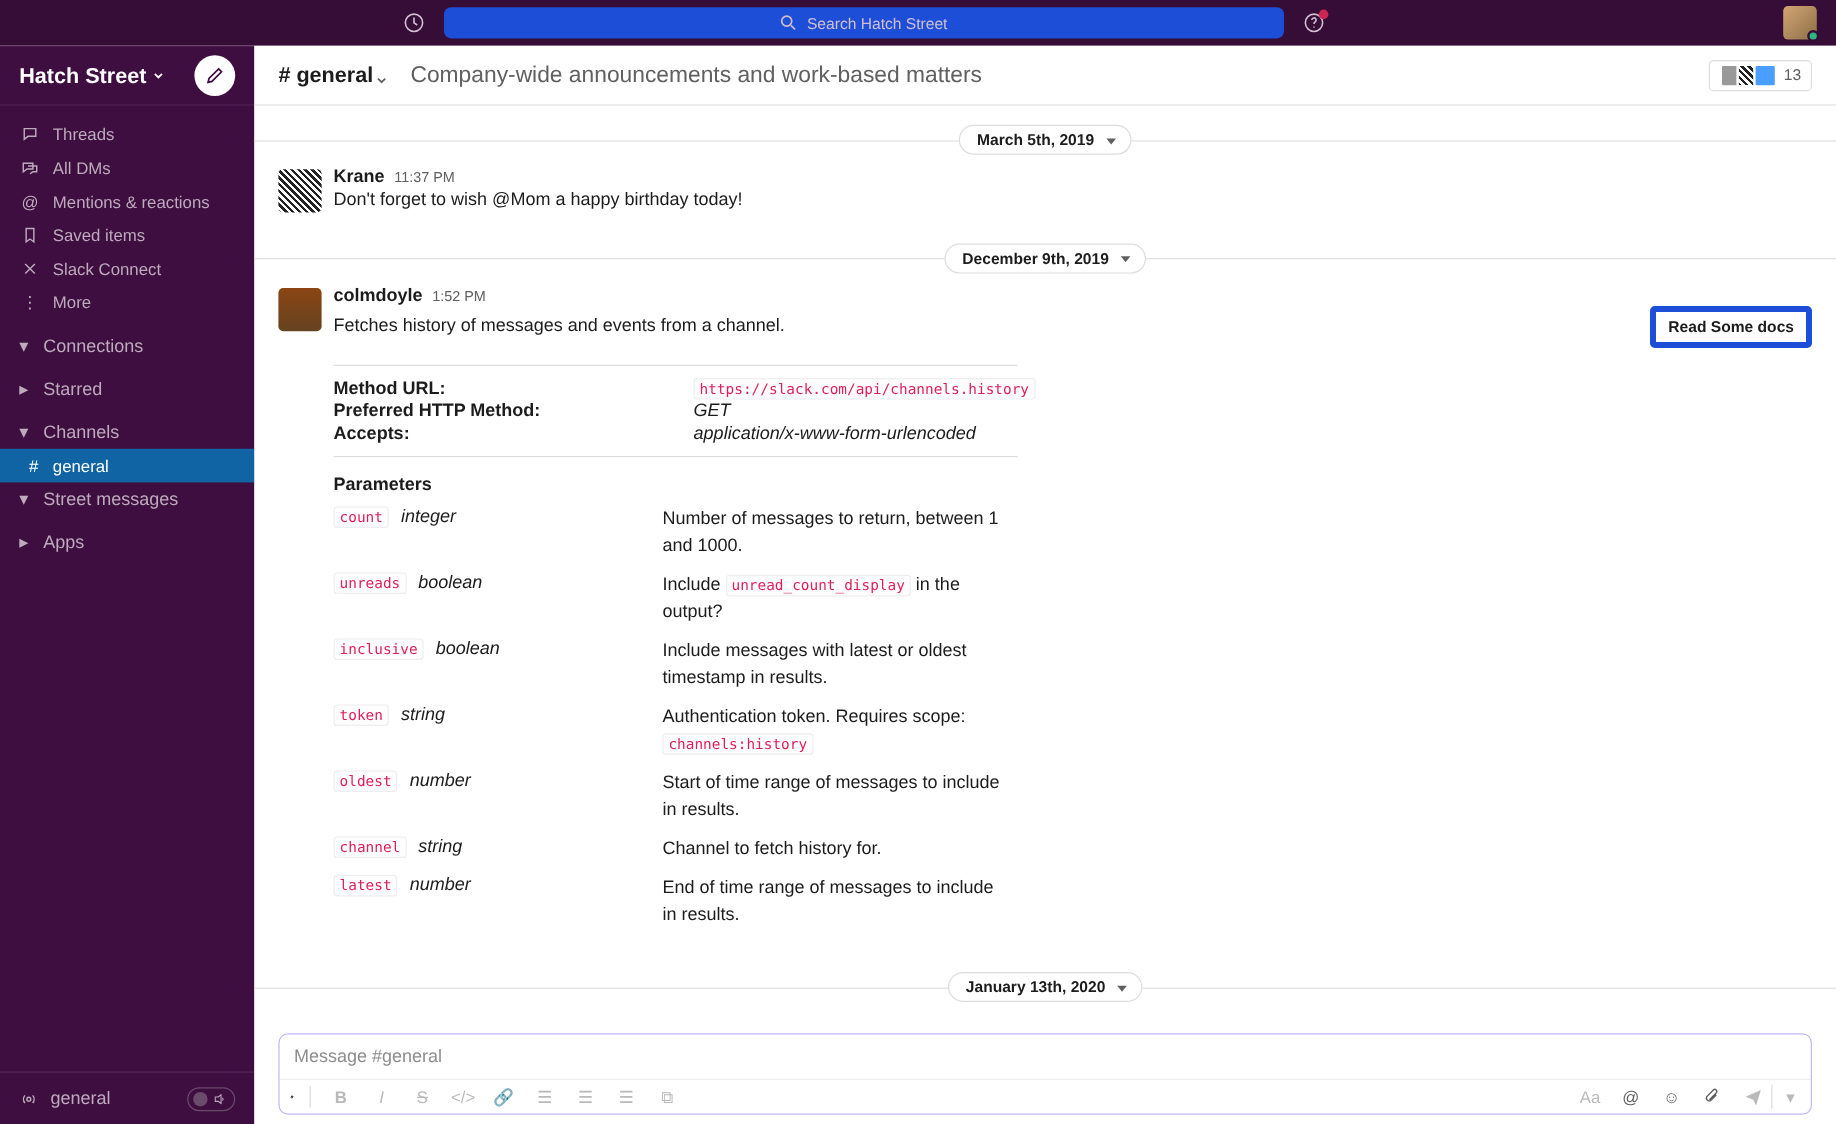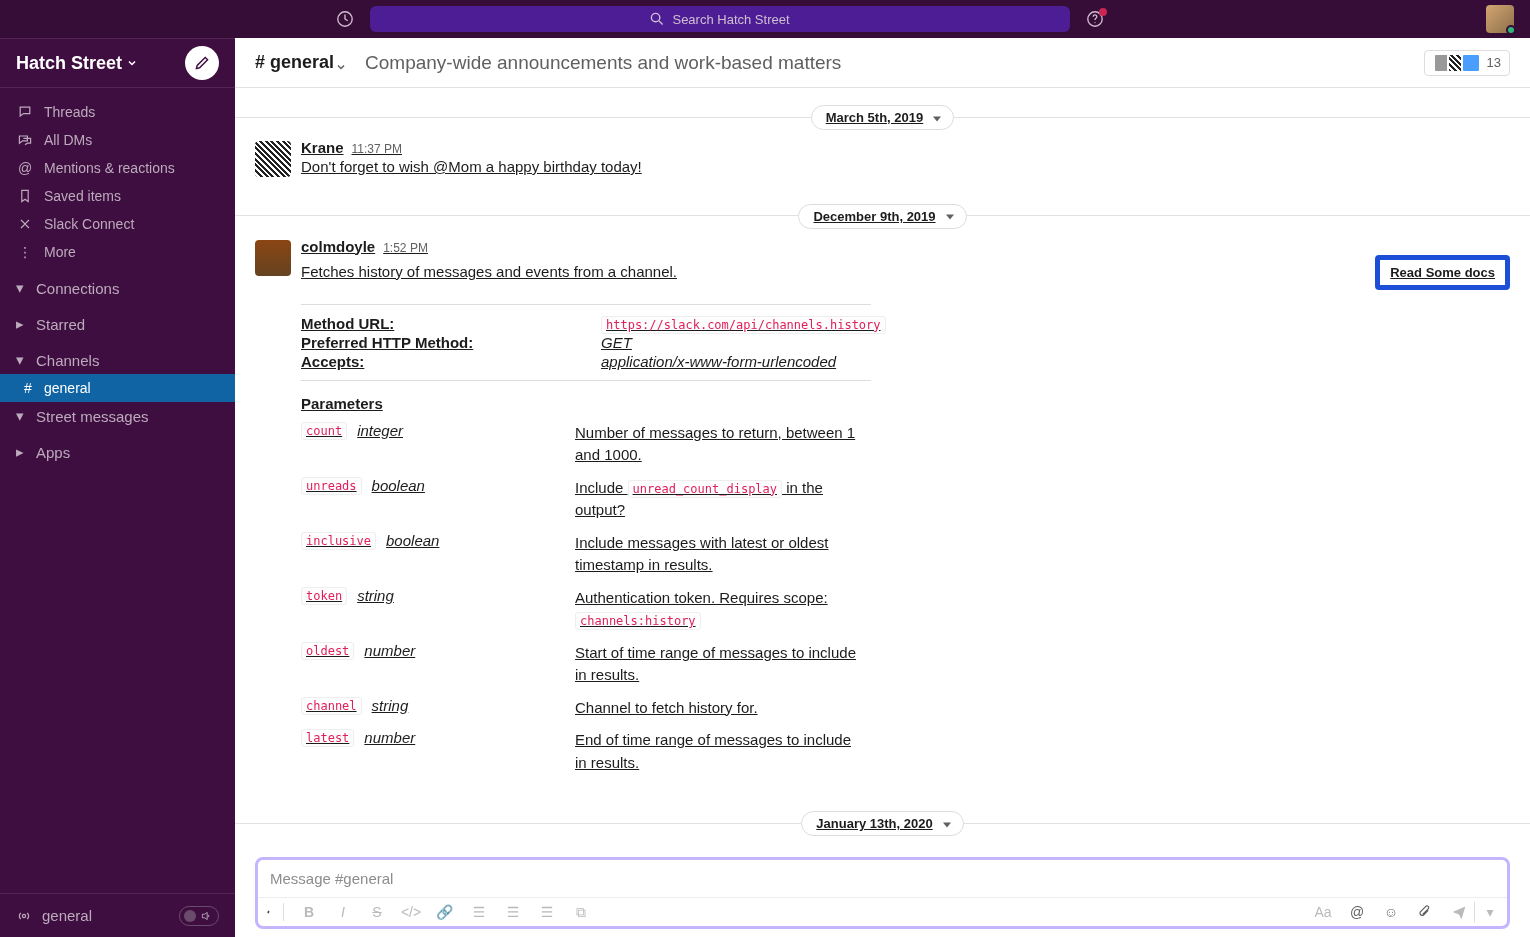--- a/index.html
+++ b/index.html
@@ -1,26 +1,26 @@
 <!DOCTYPE html>
 <html><head>
 <meta charset="utf-8">
 <style>
 * { box-sizing: border-box; margin: 0; padding: 0; }
 body { font-family: -apple-system, BlinkMacSystemFont, "Segoe UI", Helvetica, Arial, sans-serif; font-size: 15px; color: #1d1c1d; background: #000; }
 .app { display: flex; flex-direction: column; height: 937px; width: 1530px; margin: 0 auto; background: #fff; }
 .topbar { height: 38px; background: #350d36; display: flex; align-items: center; padding: 0 16px; gap: 16px; position: relative; }
 .topbar .history-icon { color: #d1bed2; display: flex; align-items: center; justify-content: center; margin-left: 320px; }
-.search-box { flex: 0 0 700px; height: 26px; background: #4c1d95; border-radius: 6px; display: flex; align-items: center; justify-content: center; color: #d1bed2; font-size: 13px; gap: 8px; }
+.search-box { flex: 0 0 700px; height: 26px; background: #1d4ed8; border-radius: 6px; display: flex; align-items: center; justify-content: center; color: #d1bed2; font-size: 13px; gap: 8px; }
 .help-wrap { position: relative; color: #d1bed2; display:flex; align-items:center; }
 .help-wrap .dot { position:absolute; top:-2px; right:-3px; width:8px; height:8px; background:#cd2553; border-radius:50%; }
 .avatar-top { width: 28px; height: 28px; border-radius: 4px; background: linear-gradient(135deg,#d4a574,#8b6f47); margin-left: auto; position:relative; }
 .avatar-top .presence { position:absolute; bottom:-2px; right:-2px; width:10px; height:10px; background:#2eb67d; border:2px solid #350d36; border-radius:50%; }
 .body { display:flex; flex:1; min-height:0; }
-.sidebar { width: 235px; background: #3f0e40; color: #bcabbc; display:flex; flex-direction:column; }
+.sidebar { width: 212px; background: #3f0e40; color: #bcabbc; display:flex; flex-direction:column; }
 .ws-header { display:flex; align-items:center; justify-content:space-between; padding: 0 16px; height: 50px; border-bottom:1px solid rgba(255,255,255,.1); border-top:1px solid rgba(255,255,255,.1); }
 .ws-name { color:#fff; font-weight:900; font-size:18px; display:flex; align-items:center; gap:4px; }
 .compose-btn { width:34px; height:34px; background:#fff; border-radius:50%; display:flex; align-items:center; justify-content:center; color:#3f0e40; }
 .sb-list { padding-top: 10px; flex:1; overflow:auto; }
 .sb-item { display:flex; align-items:center; gap:10px; padding: 4px 16px; height:28px; font-size:14px; cursor:pointer; }
 .sb-item.section { font-size:15px; }
 .sb-item.active { background:#1164a3; color:#fff; }
 .sb-item .caret { width:10px; }
 .sb-spacer { height:8px; }
 .sb-icon { width:18px; display:flex; justify-content:center; }
@@ -28,21 +28,21 @@
 .sidebar-footer .toggle { margin-left:auto; width:40px; height:20px; border:1px solid #6b4b6c; border-radius:10px; display:flex; align-items:center; padding:0 4px; gap:4px; }
 .sidebar-footer .toggle .knob { width:12px; height:12px; background:#6b4b6c; border-radius:50%; }
 .main { flex:1; display:flex; flex-direction:column; min-width:0; background:#fff; }
 .chan-header { display:flex; align-items:center; padding: 0 20px; height:50px; border-bottom:1px solid #e1e1e1; gap:18px; }
 .chan-title { font-weight:700; font-size:18px; display:flex; align-items:flex-end; gap:1px; }
 .chan-topic { color:#616061; font-size:19px; }
 .members { display:flex; align-items:center; gap:6px; border:1px solid #ddd; border-radius:4px; padding:2px 8px; margin-left:auto; font-size:13px; color:#616061; }
 .members .avs { display:flex; }
 .members .av { width:20px; height:20px; border-radius:3px; background:#ccc; border:2px solid #fff; margin-left:-6px; }
 .members .av:first-child { margin-left:0; }
-.messages { flex:1; overflow:auto; padding: 0 0 0 0; position:relative;text-decoration:underline; }
+.messages { flex:1; overflow:auto; padding: 0 0 0 0; position:relative; }
 .divider { position:relative; text-align:center; margin: 10px 0; }
 .divider::before { content:""; position:absolute; left:0; right:0; top:50%; height:1px; background:#e1e1e1; }
 .divider span { position:relative; background:#fff; border:1px solid #ddd; border-radius:24px; padding:4px 30px 4px 14px; font-size:13px; font-weight:700; color:#1d1c1d; }
 .divider span::after { content:""; position:absolute; right:12px; top:50%; transform:translateY(-30%); border-left:4px solid transparent; border-right:4px solid transparent; border-top:5px solid #616061; }
 .divider.cut { margin-bottom:0; }
 .msg { display:flex; gap:10px; padding: 4px 20px; }
 .msg .av { width:36px; height:36px; border-radius:4px; flex:0 0 36px; margin-top:2px; }
 .av-krane { background: repeating-linear-gradient(45deg,#222,#222 2px,#fff 2px,#fff 4px); }
 .av-colm { background: linear-gradient(#8b4513,#654321); }
 .msg-head { display:flex; align-items:baseline; gap:8px; }
@@ -57,21 +57,21 @@
 .field-row .label { flex:0 0 300px; font-weight:700; }
 .field-row .val { flex:1; }
 .code { font-family: ui-monospace, Menlo, Consolas, monospace; font-size:12px; color:#e01e5a; border:1px solid #eee; background:#fdfdfd; border-radius:3px; padding:1px 4px; }
 .italic { font-style:italic; color:#1d1c1d; }
 .params-title { font-weight:700; font-size:15px; margin:14px 0 6px; }
 .param-row { display:flex; gap:16px; margin:10px 0; font-size:15px; }
 .param-left { flex:0 0 258px; display:flex; align-items:flex-start; gap:10px; }
 .param-type { font-style:italic; color:#1d1c1d; }
 .param-desc { flex:1; line-height:1.5; max-width:290px; }
 .composer-wrap { padding: 0 20px 8px; }
-.composer { border:3px solid #c4b5fd; border-radius:8px; }
+.composer { border:1px solid #c4b5fd; border-radius:8px; }
 .composer-input { padding:10px 12px; color:#8d8d8d; font-size:15px; min-height:22px; }
 .composer-toolbar { display:flex; align-items:center; padding:4px 8px; gap:16px; border-top:1px solid #eee; color:#bababa; }
 .composer-toolbar .spacer { flex:1; }
 .composer-toolbar .tb-icon { width:18px; height:18px; display:flex; align-items:center; justify-content:center; font-size:14px; }
 .composer-toolbar .bolt { color:#1d1c1d; border-right:1px solid #ddd; padding-right:12px; }
 .composer-toolbar .send-group { display:flex; align-items:center; }
 .composer-toolbar .send-group .sep { width:1px; height:20px; background:#ddd; margin:0 6px; }
 svg { display:block; }
 </style>
 </head>

